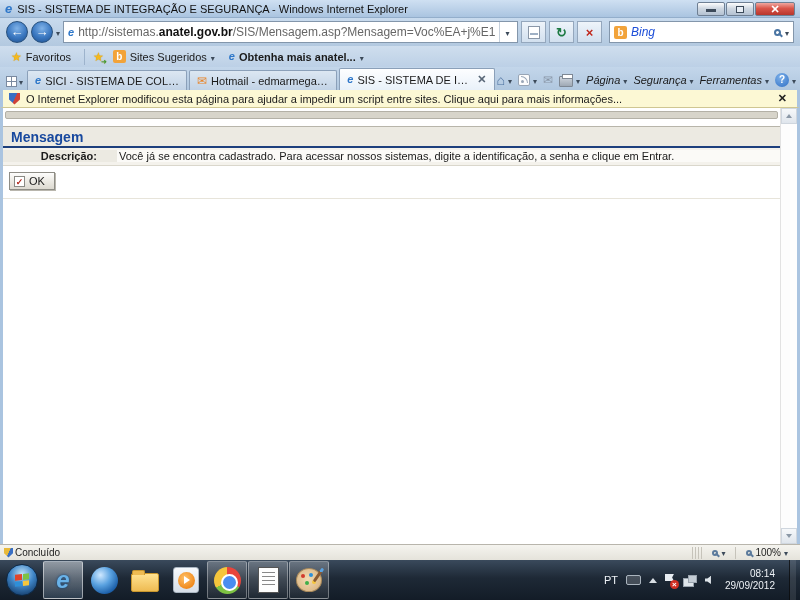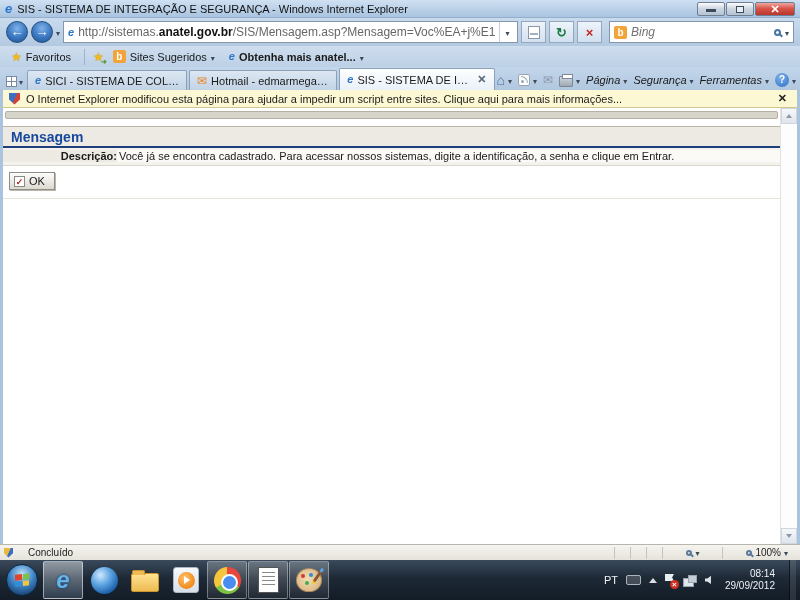--- a/index.html
+++ b/index.html
@@ -29,21 +29,21 @@
   .addr .url { flex:1; white-space:nowrap; overflow:hidden; font-size:12px; color:#666; }
   .addr .url b { color:#111; }
   .addr-dd { width:16px; height:20px; border-left:1px solid #c6d0dc; display:flex; align-items:center; justify-content:center; }
   .navtool { width:25px; height:22px; border:1px solid #94a7bd; background:linear-gradient(#eef4fa,#d2e0ef); display:flex; align-items:center; justify-content:center; font-size:12px; }
   .icon-compat { width:12px; height:13px; border:1px solid #8a97a8; background:#fff; position:relative; }
   .icon-compat::after { content:""; position:absolute; left:1px; top:6px; width:8px; height:2px; background:#9fb0c4; }
   .icon-refresh { color:#1d7a43; font-weight:bold; font-size:13px; }
   .icon-stop { color:#c0271c; font-weight:bold; font-size:13px; }
   .searchbox { width:185px; height:22px; background:#fff; border:1px solid #8396ab; display:flex; align-items:center; padding:0 4px; gap:4px; margin-left:4px; }
   .bing-sq { width:13px; height:13px; background:#f2a33a; border-radius:2px; color:#fff; font-weight:bold; font-size:10px; text-align:center; line-height:13px; }
-  .searchbox .q { flex:1; font-style:italic; color:#737373; font-size:12px; }
+  .searchbox .q { flex:1; font-style:italic; color:#1d4ed8; font-size:12px; }
   .mag { width:7px; height:7px; border:2px solid #4a75a3; border-radius:50%; position:relative; display:inline-block; }
   .mag::after { content:""; position:absolute; width:5px; height:2px; background:#4a75a3; right:-4px; bottom:-2px; transform:rotate(45deg); }
 
   
   .favbar { height:21px; background:linear-gradient(#cfdeee,#bcd0e6); display:flex; align-items:center; padding:0 6px; gap:4px; }
   .star { color:#f5b91e; font-size:12px; text-shadow:0 0 1px #b9860a; }
   .favitem { display:flex; align-items:center; gap:4px; padding:1px 5px; }
   .star-add { position:relative; color:#f5b91e; font-size:12px; text-shadow:0 0 1px #b9860a; }
   .star-add::after { content:"➜"; position:absolute; right:-3px; bottom:-2px; font-size:7px; color:#2e9e3a; }
   .favitem .lbl { font-size:11px; color:#1a1a1a; }
@@ -79,34 +79,34 @@
   .infobar .msg { flex:1; white-space:nowrap; overflow:hidden; }
   .infobar .ib-close { font-weight:bold; color:#222; padding:0 4px; font-size:11px; }
 
   
   .content { flex:1; display:flex; background:#fff; overflow:hidden; }
   .page { flex:1; overflow:hidden; }
   .page-strip { margin:3px 2px 0 2px; height:8px; background:#d7d4ca; border:1px solid #b3b0a6; border-radius:2px; }
   .msg-header { margin-top:7px; background:#eceae2; border-top:1px solid #b8b5aa; border-bottom:2px solid #1d3f7c; padding:2px 8px 1px; }
   .msg-header .h { color:#17489e; font-weight:bold; font-size:14px; }
   .msg-desc { display:flex; background:#f4f2ec; border-bottom:1px solid #dad7cc; padding:2px 0 3px; }
-  .msg-desc .dlabel { flex:0 0 114px; text-align:right; font-weight:bold; padding-right:0; background:#eceae2; }
+  .msg-desc .dlabel { flex:0 0 114px; text-align:right; font-weight:bold; padding-right:20px; background:#eceae2; }
   .msg-desc .dtext { flex:1; padding-left:2px; background:#fbfaf7; }
   .okrow { padding:6px 0 8px 6px; border-bottom:1px solid #e7e4da; }
   .okbtn { display:inline-flex; align-items:center; gap:4px; background:linear-gradient(#fdfdfc,#e9e7e0 60%,#dcd9d0); border:1px solid #8e8d86; box-shadow:1px 1px 0 #b9b6ad; padding:2px 9px 2px 4px; font-size:11px; }
   .okicon { width:11px; height:11px; border:1px solid #8a8a84; background:#fff; color:#b02418; font-size:9px; font-weight:bold; line-height:10px; text-align:center; }
 
   
   .scrollbar { width:17px; border-left:1px solid #e2e2e2; background:#fdfdfd; display:flex; flex-direction:column; justify-content:space-between; }
   .sb-btn { height:16px; background:linear-gradient(#f6f8fa,#dfe5ec); border:1px solid #cfd6de; display:flex; align-items:center; justify-content:center; }
   .tri-up { width:0; height:0; border-left:3px solid transparent; border-right:3px solid transparent; border-bottom:4px solid #8b98a6; }
   .tri-down { width:0; height:0; border-left:3px solid transparent; border-right:3px solid transparent; border-top:4px solid #8b98a6; }
 
   
-  .statusbar { height:16px; background:linear-gradient(#f5f4ef,#e5e3db); border-top:1px solid #b8b5ac; display:flex; align-items:center; font-size:10px; color:#222; padding:0 4px; gap:15px; }
+  .statusbar { height:16px; background:linear-gradient(#f5f4ef,#e5e3db); border-top:1px solid #b8b5ac; display:flex; align-items:center; font-size:10px; color:#222; padding:0 4px; gap:2px; }
   .statusbar .shield-s { width:9px; height:10px; background:linear-gradient(115deg, #e8b93a 48%, #3a6fc4 52%); clip-path:polygon(0 0,100% 0,100% 58%,50% 100%,0 58%); }
   .sb-spacer { flex:1; }
   .sb-seg { width:1px; height:12px; background:#c6c3ba; }
   .globe { width:11px; height:11px; border-radius:50%; background:radial-gradient(circle at 35% 35%, #8cd08a 18%, #3f8fd4 60%, #1f5f9e); }
   .zone-grp { display:flex; align-items:center; gap:5px; padding:0 14px; }
   .zoomsel { display:flex; align-items:center; gap:3px; padding:0 8px; }
   .zoomlvl { display:flex; align-items:center; gap:3px; padding:0 8px; }
   .mag.small { width:6px; height:6px; border-width:2px; border-color:#5b7a9c; }
   .mag.small::after { background:#5b7a9c; }
 

